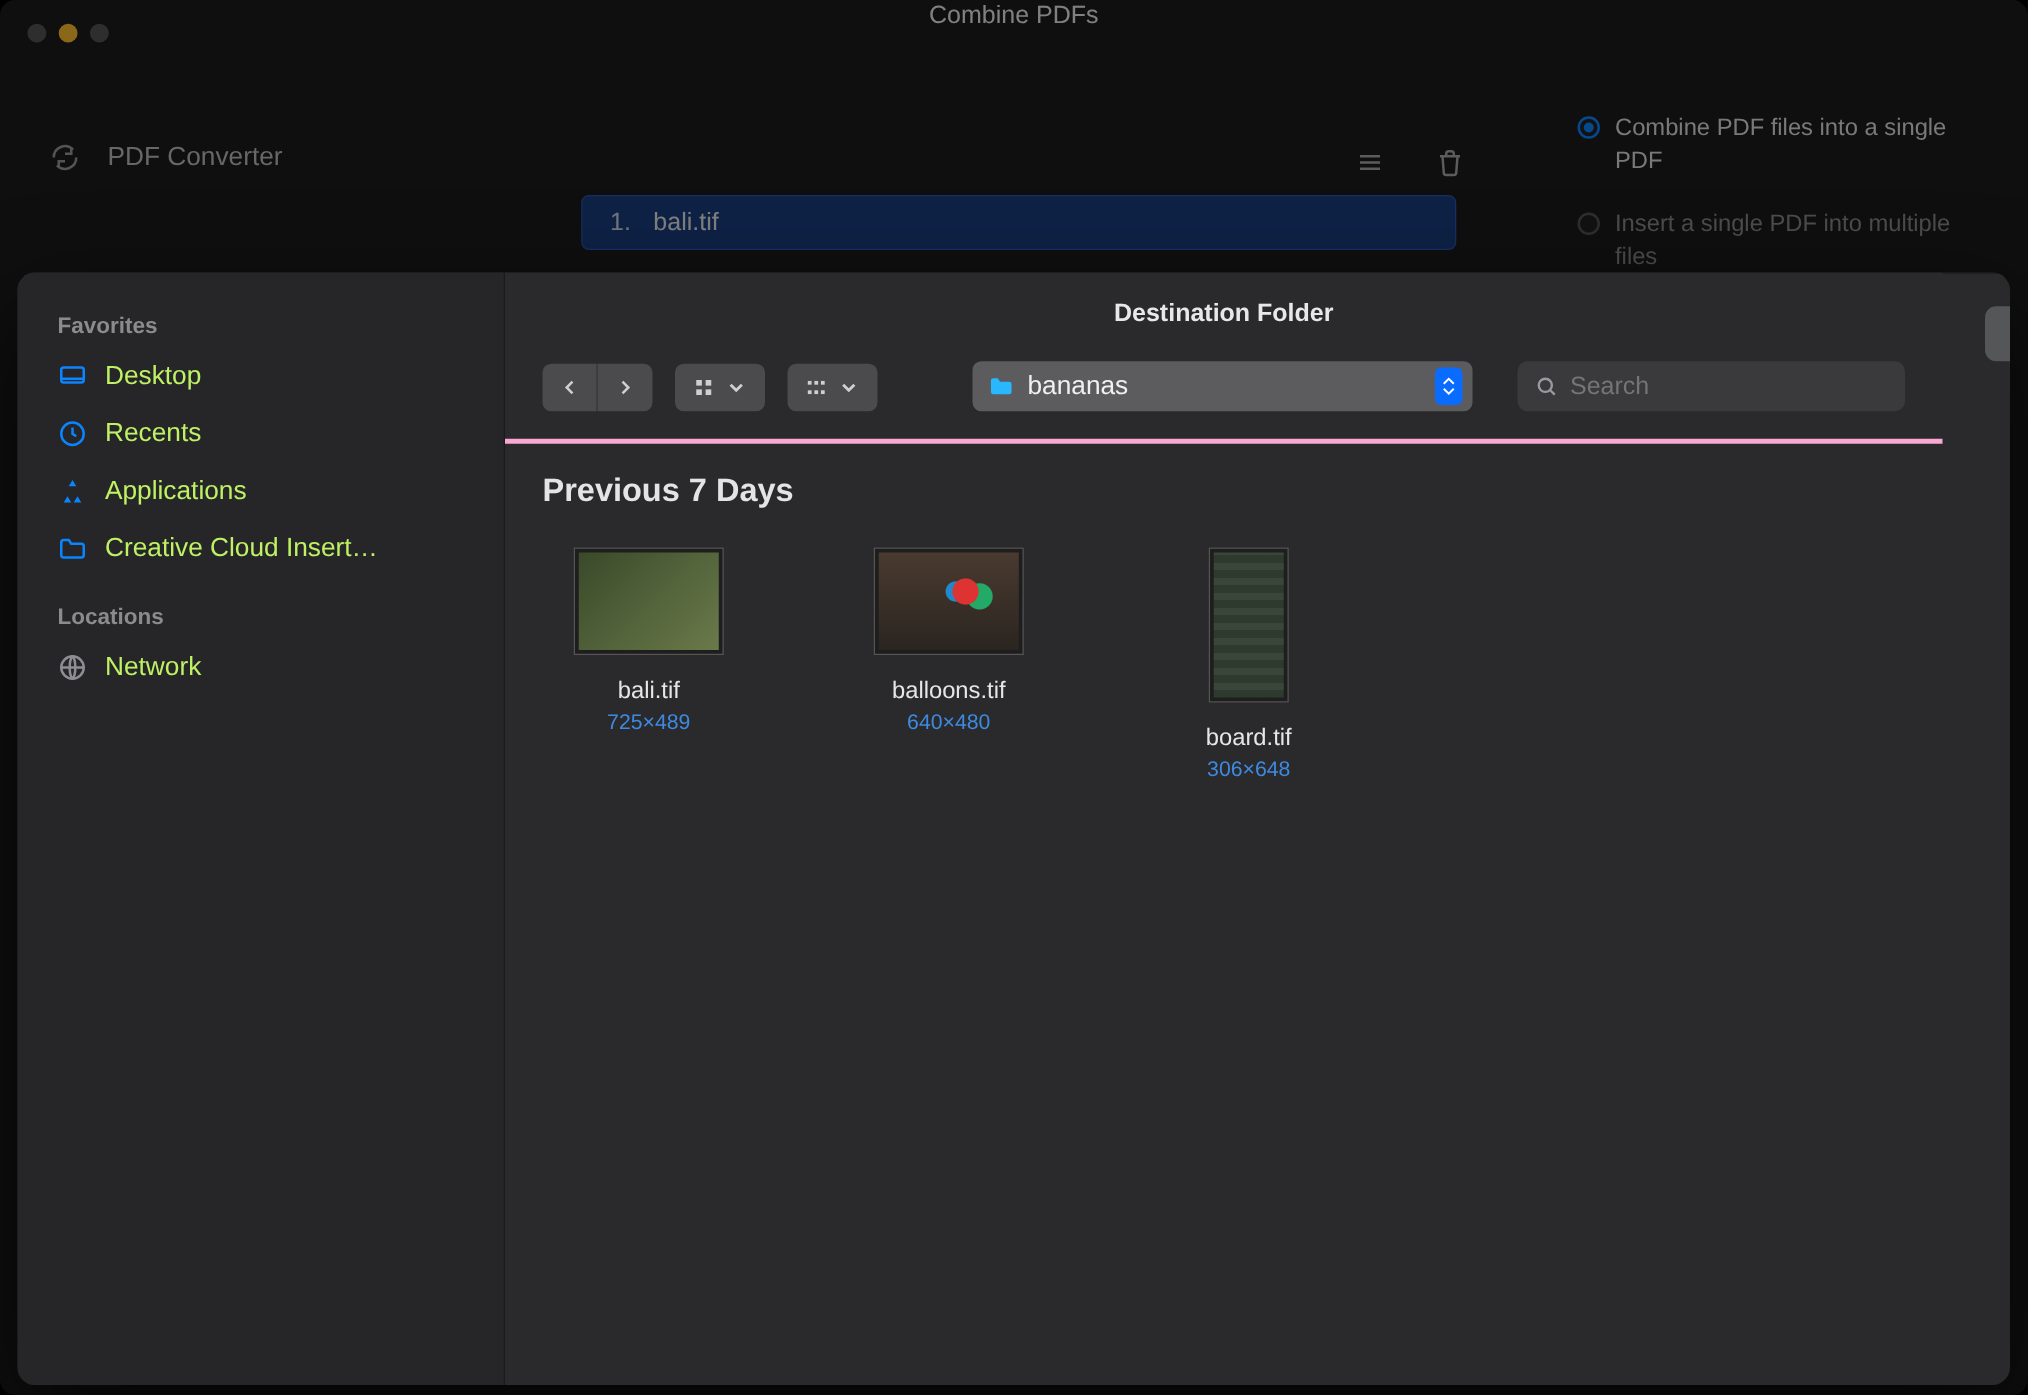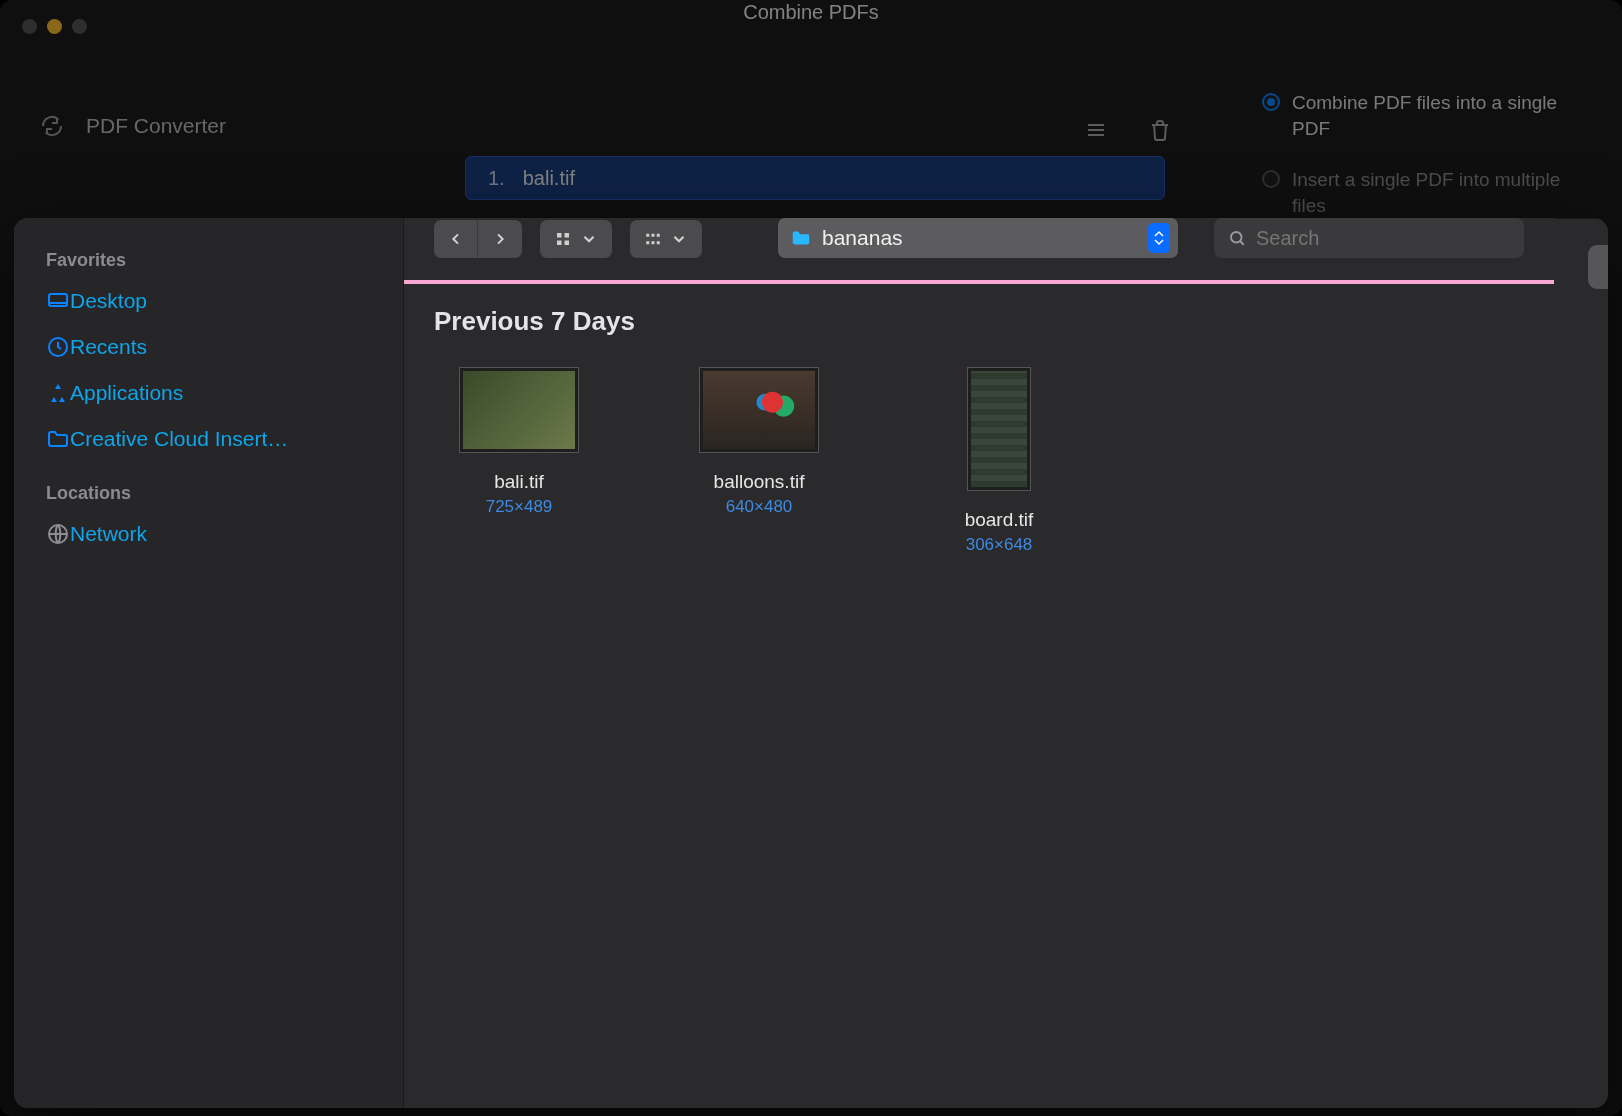--- a/index.html
+++ b/index.html
@@ -52,21 +52,21 @@
     box-shadow:0 30px 80px rgba(0,0,0,0.7);
     display:flex; flex-direction:row;
     overflow:hidden;
   }
   .sheet-body { flex:1; display:flex; min-height:0;}
   .sidebar {
     width:390px; background:#262628; padding:26px 20px 20px 26px;
     border-right:1px solid #1a1a1a;
   }
   .sb-heading { color:#8b8b8d; font-size:18px; font-weight:600; margin:6px 6px 14px;}
-  .sb-item { display:flex; align-items:center; padding:4px 6px; border-radius:8px; color:#0ea5e9; font-size:21px; font-weight:500; margin-bottom:14px; cursor:default;}
+  .sb-item { display:flex; align-items:center; gap:14px; padding:4px 6px; border-radius:8px; color:#bef264; font-size:21px; font-weight:500; margin-bottom:14px; cursor:default;}
   .sb-item.selected { }
   .sb-item .icn { width:24px; height:24px; color:#0a84ff; flex:none;}
   .sb-item.net .icn { color:#8e8e92;}
   .sb-group2 { margin-top:28px;}
 
   .main { flex:1; display:flex; flex-direction:column; background:#2a2a2c;}
   .sheet-title { text-align:center; color:#e8e8e8; font-size:20px; font-weight:600; padding:22px 0 26px;}
   .browser-toolbar {
     display:flex; align-items:flex-end; gap:18px; padding:0 30px 22px 30px;
     border-bottom:4px solid #f9a8d4;
@@ -229,20 +229,21 @@
             <svg class="icn" viewBox="0 0 24 24" fill="none" stroke="currentColor" stroke-width="2">
                 <circle cx="12" cy="12" r="9"></circle>
                 <path d="M3 12h18M12 3c3 3 3 15 0 18M12 3c-3 3-3 15 0 18"></path>
               </svg>
             <span>Network</span>
           </div>
         </div>
       </div>
 
       <div class="main">
+        <div class="sheet-title">Destination Folder</div>
 
         <div class="browser-toolbar">
           <div class="seg">
             <button class="navbtn">
               <svg width="16" height="16" viewBox="0 0 24 24" fill="none" stroke="currentColor" stroke-width="3">
                   <polyline points="15 5 8 12 15 19"></polyline>
                 </svg>
             </button>
             <button class="navbtn">
               <svg width="16" height="16" viewBox="0 0 24 24" fill="none" stroke="currentColor" stroke-width="3">

